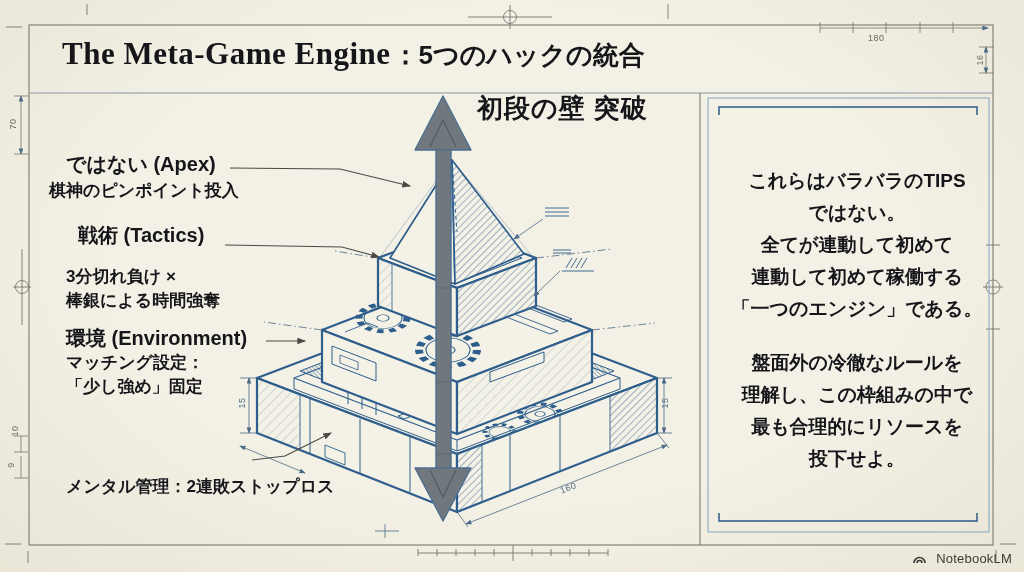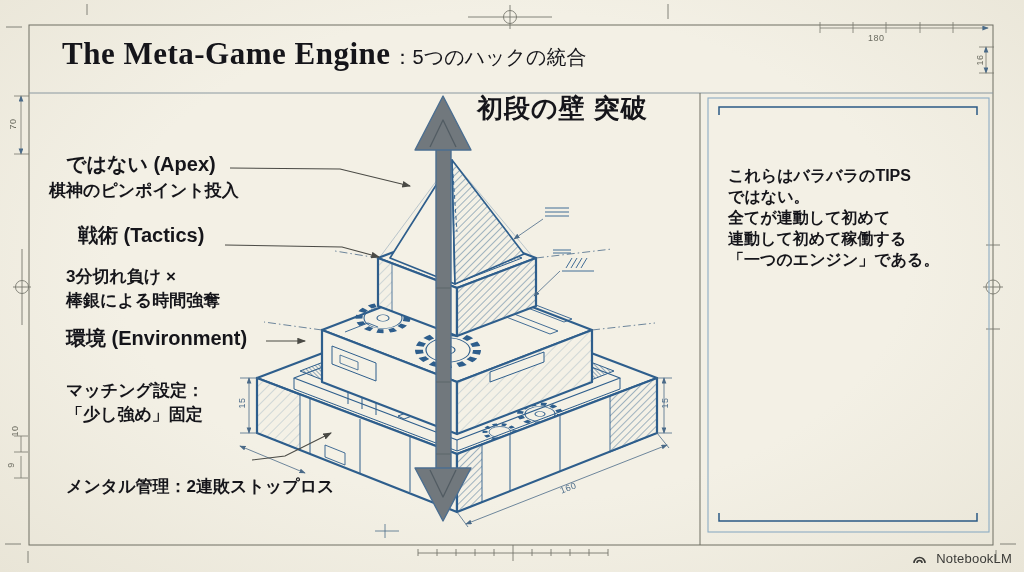--- a/index.html
+++ b/index.html
@@ -3,25 +3,25 @@
 <meta charset="utf-8">
 <style>
   html,body{margin:0;padding:0;}
   body{font-family:"Liberation Sans",sans-serif;}
   .stage{position:relative;width:1024px;height:572px;overflow:hidden;
     background:radial-gradient(ellipse at 50% 45%, #f3f0e5 55%, #e9e5d7 100%);}
   .art{position:absolute;left:0;top:0;width:1024px;height:572px;}
   .abs{position:absolute;white-space:pre-line;}
   .title{left:54px;top:36px;display:flex;align-items:baseline;color:#15151a;margin-left:8px;}
   .title .en{font-family:"Liberation Serif",serif;font-weight:700;font-size:31px;letter-spacing:.5px;}
-  .title .ja{font-weight:400;font-size:20px;margin-left:2px;}
+  .title .ja{font-weight:700;font-size:26px;margin-left:2px;}
   .arrow-label{left:477px;top:91px;font-size:26px;font-weight:700;color:#15151a;letter-spacing:1px;}
   .layer-title{font-size:20px;font-weight:700;color:#15151a;line-height:1.1;}
   .layer-desc{font-size:17px;font-weight:700;color:#15151a;line-height:1.42;}
-  .panel-text{left:728px;width:258px;font-size:16px;font-weight:700;color:#15151a;line-height:21px;}
+  .panel-text{left:728px;width:258px;font-size:19px;font-weight:700;color:#15151a;line-height:32px;text-align:center;}
   .dim{font-size:9px;color:#5c6a74;letter-spacing:.5px;transform-origin:center;}
   .dim.rot{transform:rotate(-90deg);}
   .sheetdim{color:#6b6b60;}
   .brand{right:12px;top:551px;display:flex;align-items:center;gap:9px;color:#3b3b38;
     font-size:13px;font-weight:500;letter-spacing:.2px;}
 </style>
 </head>
 <body>
 
 <div class="stage">
@@ -257,30 +257,34 @@
 <div class="abs arrow-label">初段の壁 突破</div>
 
 <div class="abs layer-title" style="left:66px;top:153px;">ではない (Apex)</div>
 <div class="abs layer-desc" style="left:49px;top:179px;">棋神のピンポイント投入</div>
 
 <div class="abs layer-title" style="left:66px;top:224px;margin-left:12px;">戦術 (Tactics)</div>
 <div class="abs layer-desc" style="left:66px;top:259px;margin-top:6px;">3分切れ負け ×
 棒銀による時間強奪</div>
 
 <div class="abs layer-title" style="left:66px;top:327px;">環境 (Environment)</div>
-<div class="abs layer-desc" style="left:66px;top:351px;margin-top:28px;">マッチング設定：
+<div class="abs layer-desc" style="left:66px;top:351px;">マッチング設定：
 「少し強め」固定</div>
 
 <div class="abs layer-desc" style="left:66px;top:475px;text-align:right;">メンタル管理：2連敗ストップロス</div>
 
 <div class="abs panel-text" style="top:165px;">これらはバラバラのTIPS
 ではない。
 全てが連動して初めて
 連動して初めて稼働する
 「一つのエンジン」である。</div>
+<div class="abs panel-text" style="top:347px;">盤面外の冷徹なルールを
+理解し、この枠組みの中で
+最も合理的にリソースを
+投下せよ。</div>
 
 <span class="abs dim rot" style="left:236px;top:398px;color:#4a6a88;">15</span>
 <span class="abs dim rot" style="left:659px;top:398px;color:#4a6a88;">15</span>
 <span class="abs dim" style="left:560px;top:483px;color:#4a6a88;transform:rotate(-21deg);">160</span>
 <span class="abs dim sheetdim" style="left:868px;top:33px;">180</span>
 <span class="abs dim sheetdim rot" style="left:974px;top:55px;">16</span>
 <span class="abs dim sheetdim rot" style="left:7px;top:119px;">70</span>
 <span class="abs dim sheetdim rot" style="left:9px;top:426px;">10</span>
 <span class="abs dim sheetdim rot" style="left:8px;top:460px;">9</span>
 

